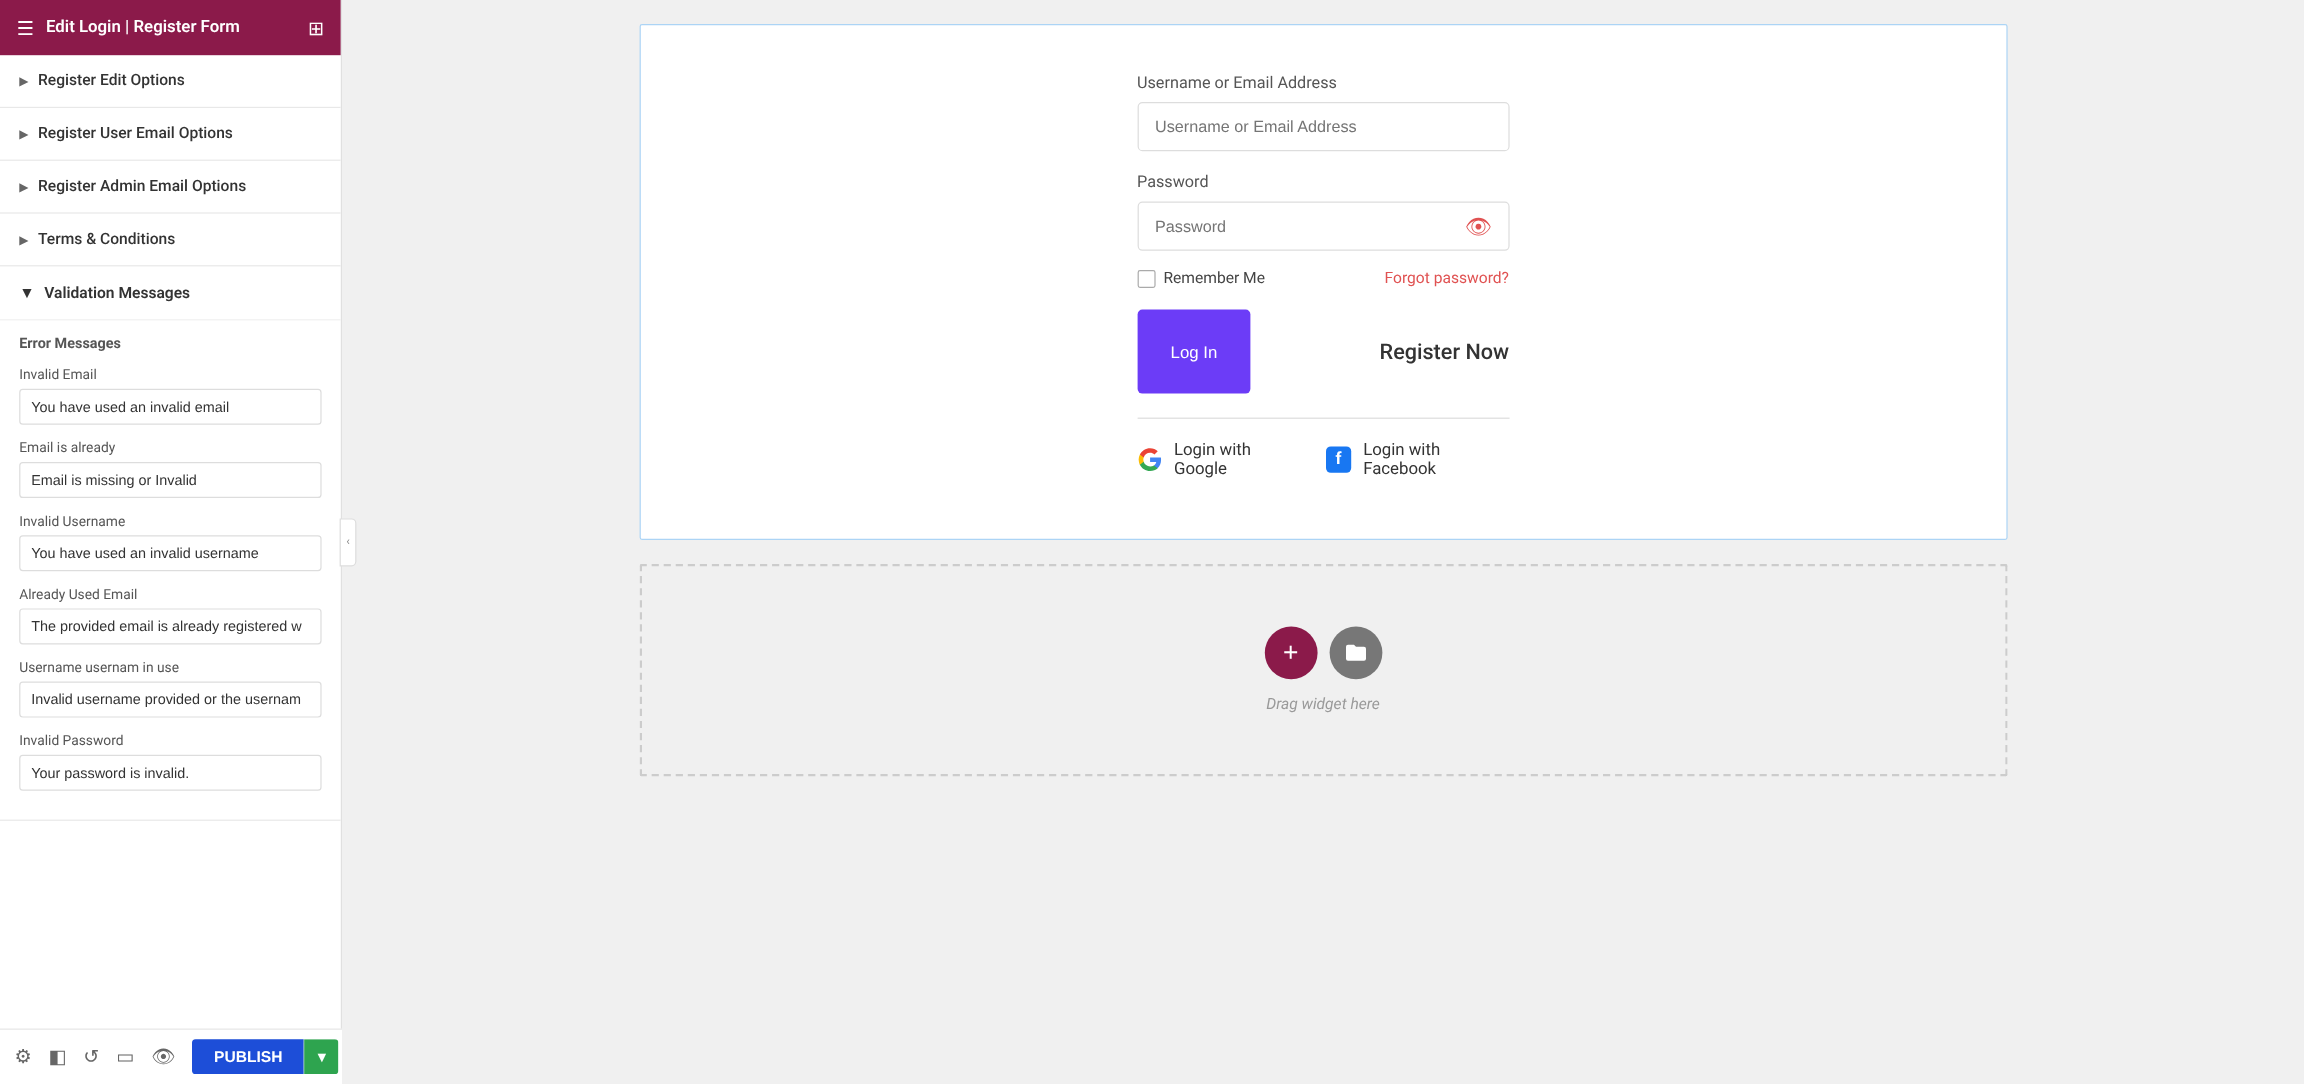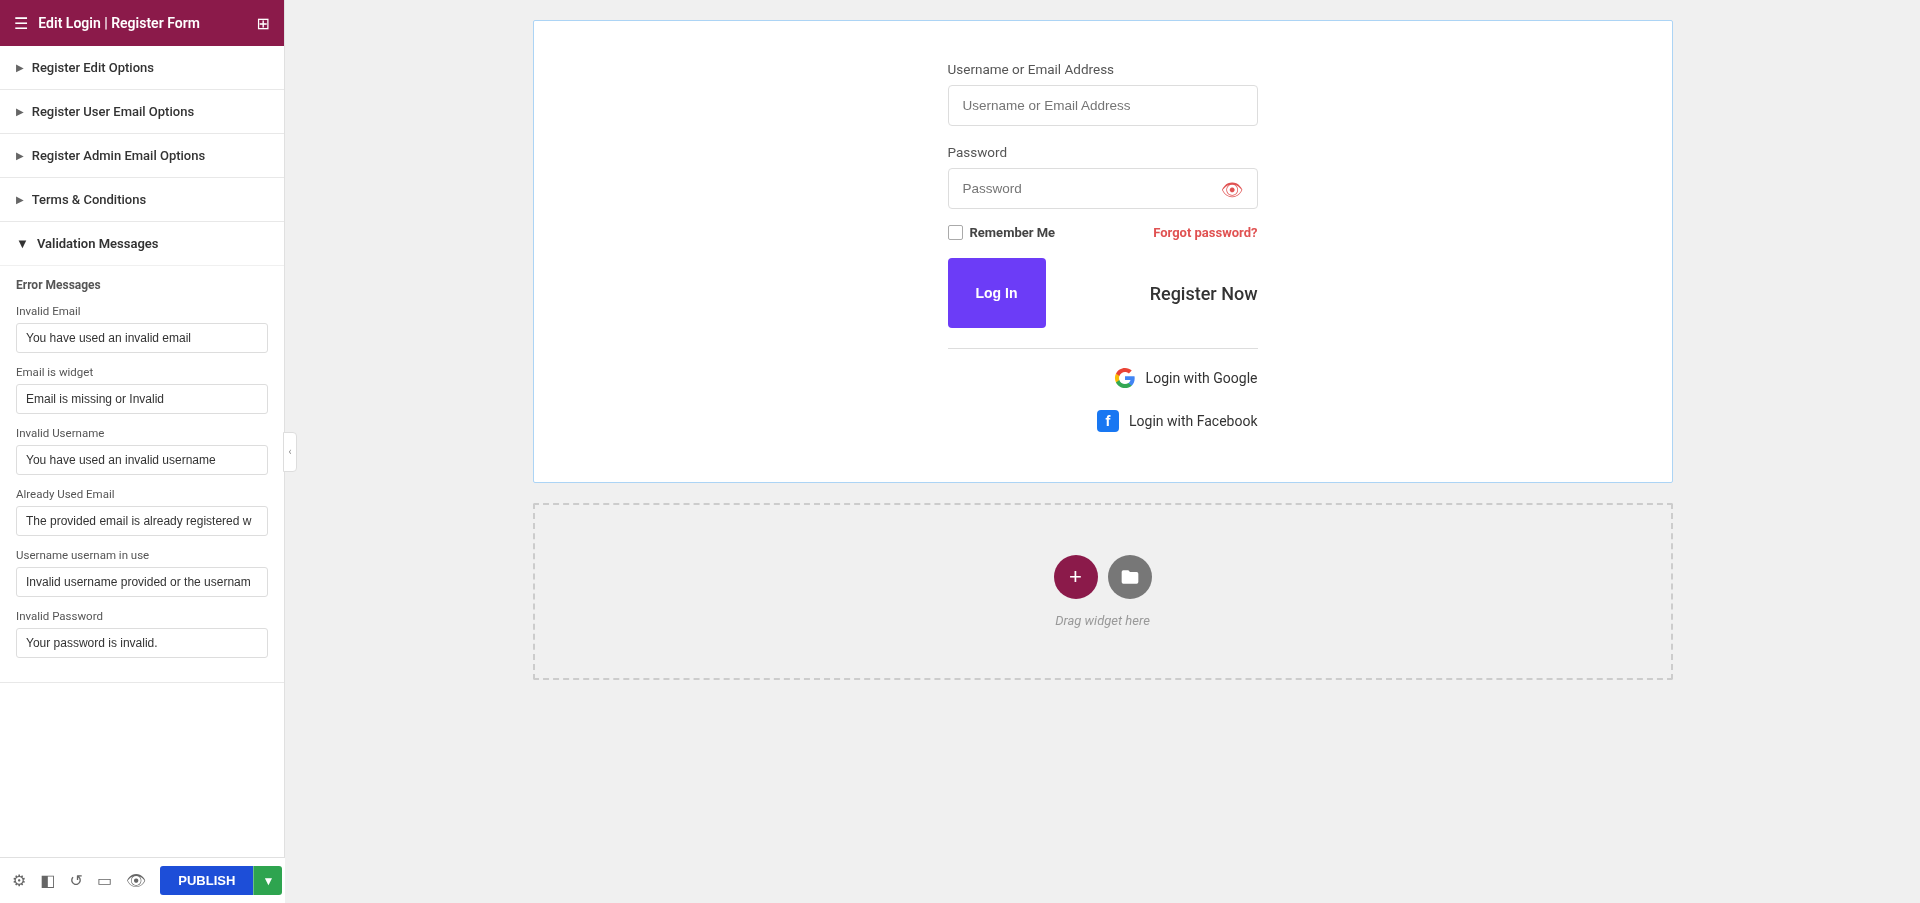--- a/index.html
+++ b/index.html
@@ -164,21 +164,20 @@
       transform: translateY(-50%);
       color: #e05252;
       font-size: 18px;
       cursor: pointer;
     }
     .remember-forgot-row {
       display: flex;
       align-items: center;
       justify-content: space-between;
       margin-bottom: 18px;
-      font-weight: bold;
     }
     .remember-me {
       display: flex;
       align-items: center;
       gap: 7px;
       font-size: 13px;
       color: #444;
     }
     .remember-checkbox {
       width: 15px;
@@ -194,42 +193,42 @@
       text-decoration: none;
     }
     .login-btn {
       background: #6c3cf7;
       color: #fff;
       border: none;
       border-radius: 4px;
       padding: 27px 28px;
       font-size: 14px;
       cursor: pointer;
-      font-weight: 700;
+      font-weight: 400;
     }
     .actions-row {
       display: flex;
       align-items: center;
       justify-content: space-between;
       margin-bottom: 20px;
     }
     .register-now {
       font-size: 18px;
       color: #333;
       cursor: pointer;
       font-weight: 500;
     }
     .divider {
       border: none;
       border-top: 1px solid #ddd;
       margin-bottom: 18px;
     }
     .social-buttons {
       display: flex;
-      flex-direction: column;
+      flex-direction: row;
       gap: 21px;
       align-items: flex-end;
     }
     .social-btn {
       display: flex;
       align-items: center;
       gap: 10px;
       font-size: 14px;
       color: #333;
       cursor: pointer;
@@ -391,21 +390,21 @@
       </div>
       <div class="validation-content">
         <div class="error-messages-title">Error Messages</div>
 
         <div class="field-group">
           <div class="field-label">Invalid Email</div>
           <input class="field-input" type="text" value="You have used an invalid email" style="">
         </div>
 
         <div class="field-group">
-          <div class="field-label">Email is widget</div>
+          <div class="field-label">Email is already</div>
           <input class="field-input" type="text" value="Email is missing or Invalid" style="">
         </div>
 
         <div class="field-group">
           <div class="field-label">Invalid Username</div>
           <input class="field-input" type="text" value="You have used an invalid username" style="">
         </div>
 
         <div class="field-group">
           <div class="field-label">Already Used Email</div>

